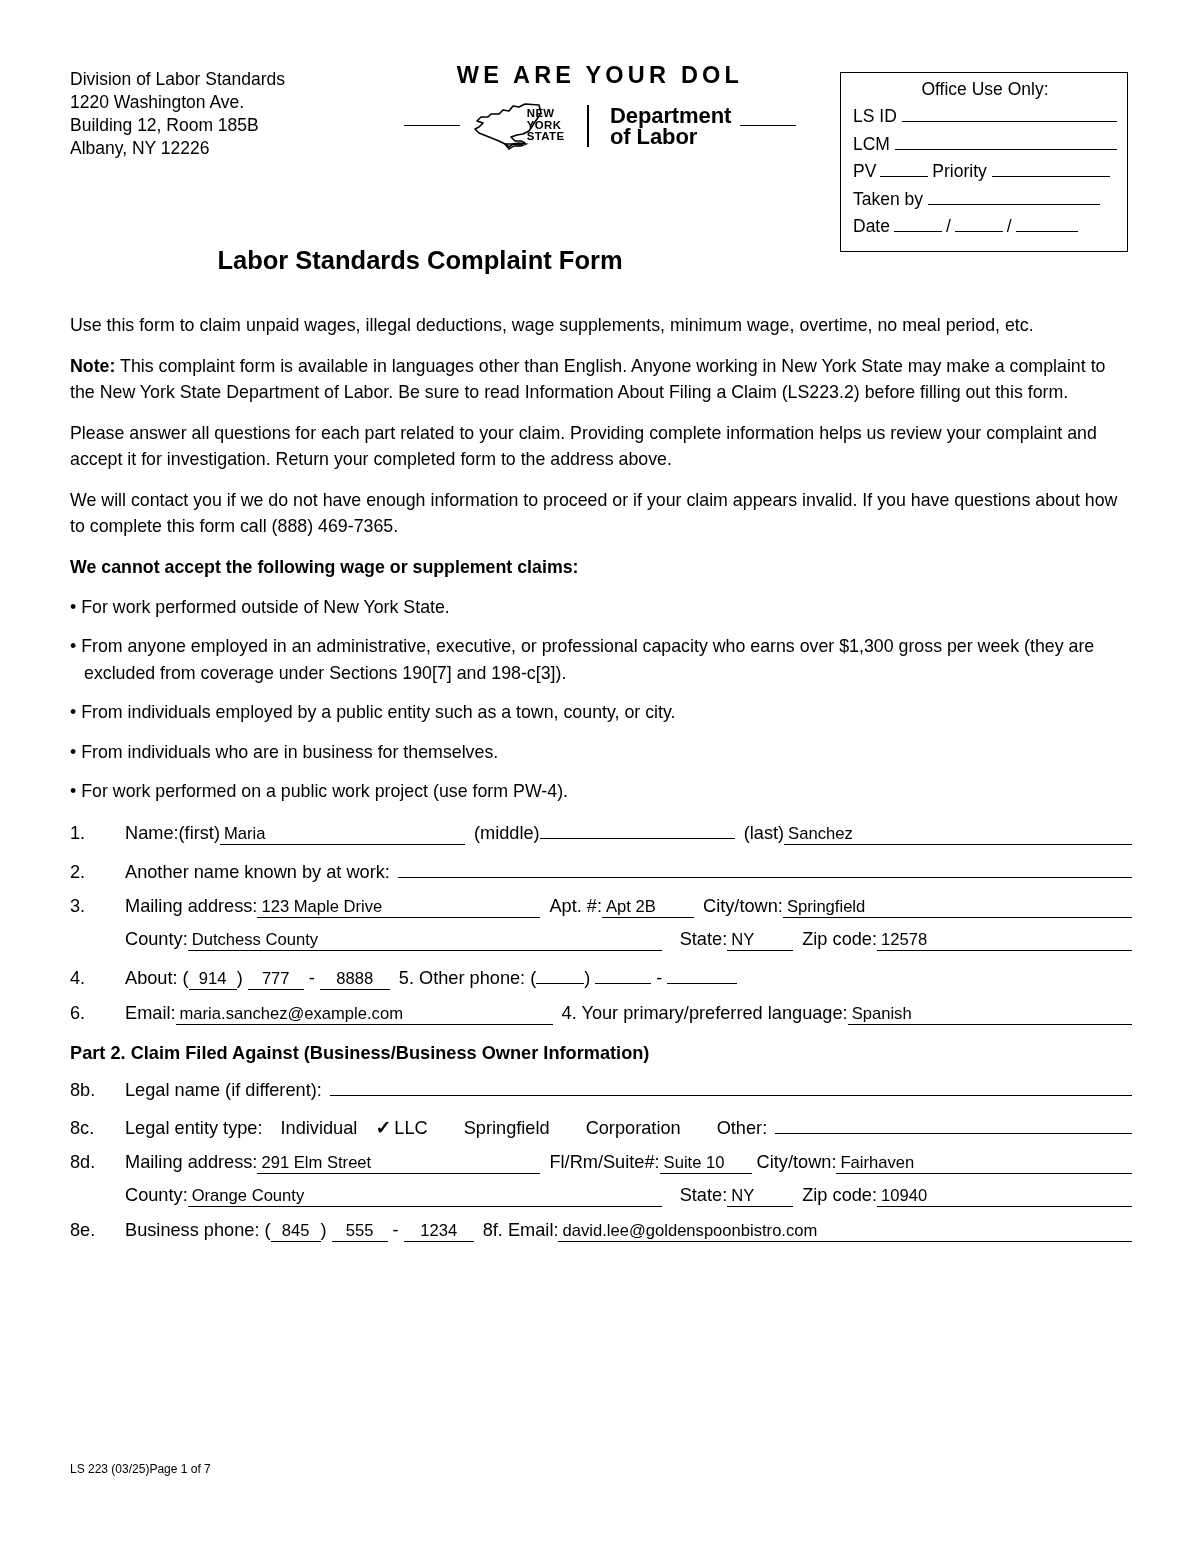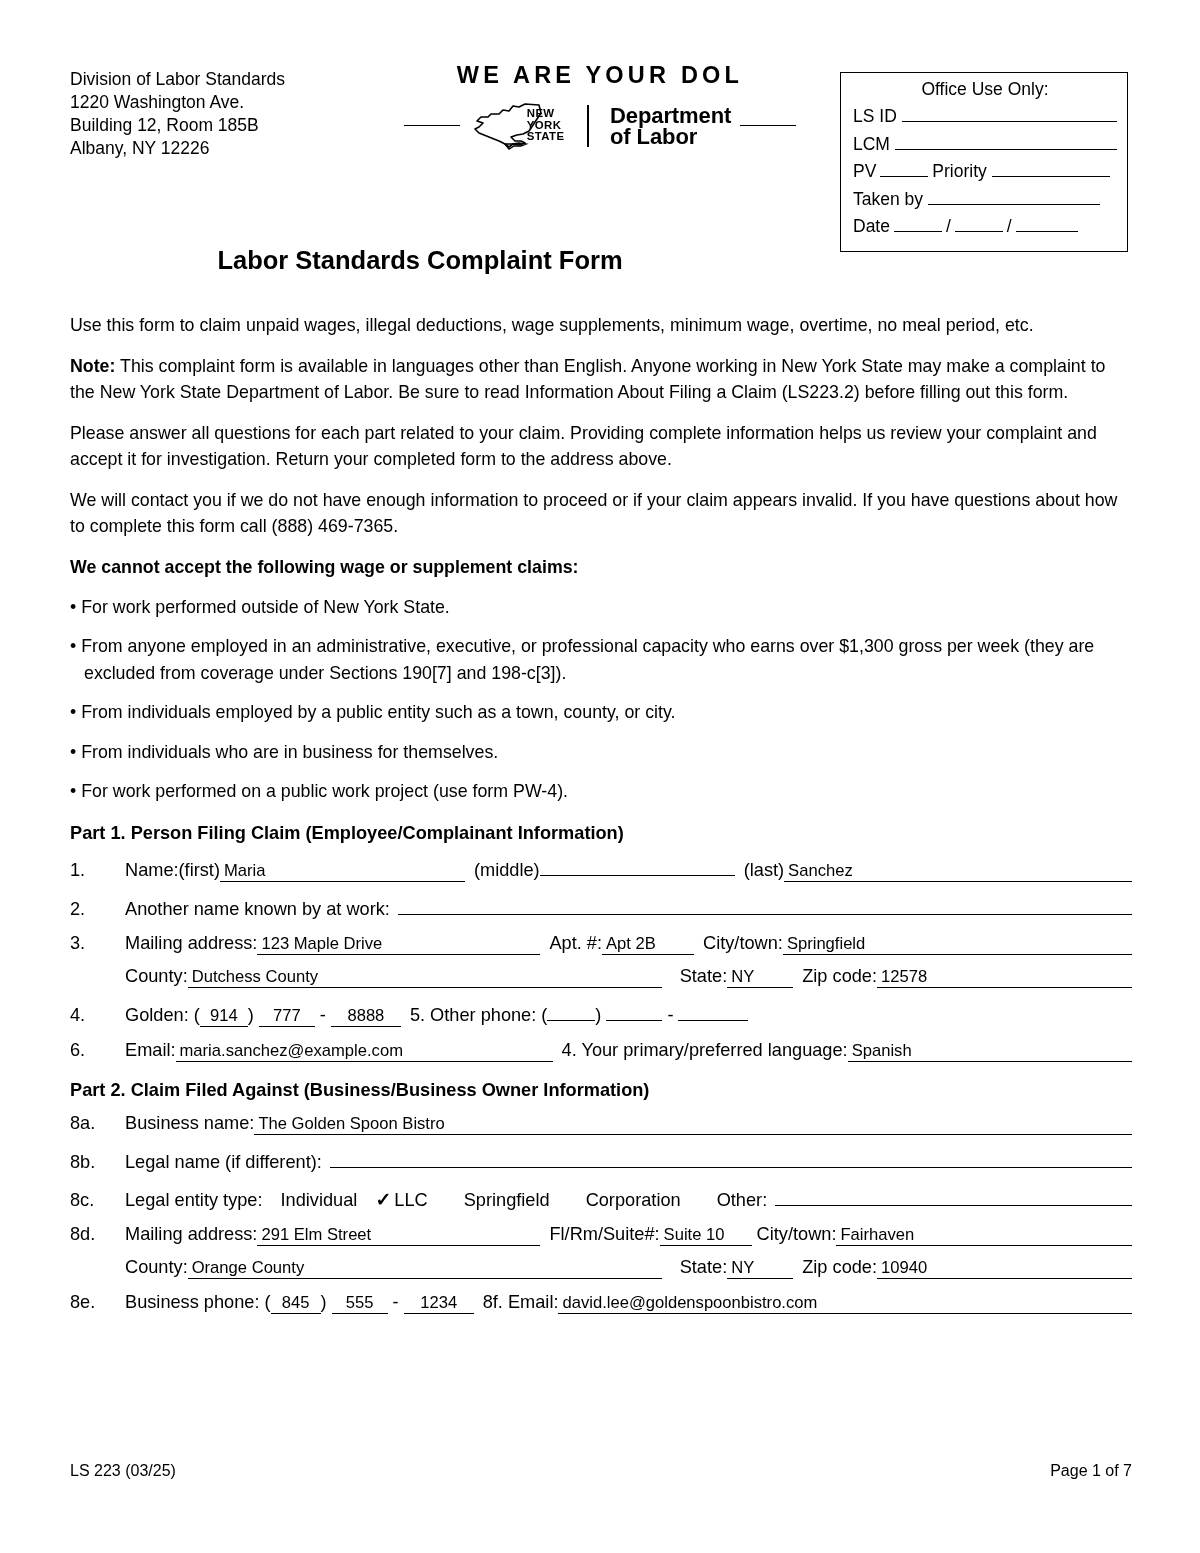--- a/index.html
+++ b/index.html
@@ -191,22 +191,21 @@
     font-weight: bold;
     margin: 0 3px 0 0;
   }
 
   
   .footer {
     position: absolute;
     left: 70px; top: 1462px;
     width: 1062px;
     display: flex;
-    justify-content: space-between;
-    font-size: 16px;
+    font-size: 12px;
   }
 </style>
 </head>
 <body>
 
 <div class="page">
 
   <div class="hdr-addr">Division of Labor Standards
 1220 Washington Ave.
 Building 12, Room 185B
@@ -279,21 +278,20 @@
     <p class="para">We will contact you if we do not have enough information to proceed or if your claim appears invalid. If you have questions about how to complete this form call (888) 469-7365.</p>
 
     <p class="heading-bold">We cannot accept the following wage or supplement claims:</p>
 
     <p class="bullet"><span class="dot">•&nbsp;</span><span>For work performed outside of New York State.</span></p>
     <p class="bullet"><span class="dot">•&nbsp;</span><span>From anyone employed in an administrative, executive, or professional capacity who earns over $1,300 gross per week (they are excluded from coverage under Sections 190[7] and 198-c[3]).</span></p>
     <p class="bullet"><span class="dot">•&nbsp;</span><span>From individuals employed by a public entity such as a town, county, or city.</span></p>
     <p class="bullet"><span class="dot">•&nbsp;</span><span>From individuals who are in business for themselves.</span></p>
     <p class="bullet"><span class="dot">•&nbsp;</span><span>For work performed on a public work project (use form PW-4).</span></p>
 
-    <div class="part-head">Part 1. Person Filing Claim (Employee/Complainant Information)</div>
 
     <div class="frow">
       <span class="fnum">1.</span>
       <span class="flbl">Name:(first)</span>
       <span class="blank" style="width:245px">Maria</span>
       <span class="gap"></span>
       <span class="flbl">(middle)</span>
       <span class="blank" style="width:195px"></span>
       <span class="gap"></span>
       <span class="flbl">(last)</span>
@@ -325,21 +323,21 @@
       <span class="gap-lg"></span>
       <span class="flbl">State:</span>
       <span class="blank" style="width:66px">NY</span>
       <span class="gap"></span>
       <span class="flbl">Zip code:</span>
       <span class="blank grow">12578</span>
     </div>
 
     <div class="frow">
       <span class="fnum">4.</span>
-      <span class="flbl">Golden:</span>
+      <span class="flbl">About:</span>
       <span class="gap-sm"></span>
       <span class="flbl">(</span>
       <span class="blank" style="width:48px;text-align:center;padding-left:0">914</span>
       <span class="flbl">)</span>
       <span class="gap-sm"></span>
       <span class="blank" style="width:56px;text-align:center;padding-left:0">777</span>
       <span class="gap-sm"></span>
       <span class="flbl">-</span>
       <span class="gap-sm"></span>
       <span class="blank" style="width:70px;text-align:center;padding-left:0">8888</span>
@@ -361,25 +359,20 @@
       <span class="fnum">6.</span>
       <span class="flbl">Email:</span>
       <span class="blank" style="width:377px">maria.sanchez@example.com</span>
       <span class="gap"></span>
       <span class="flbl">4. Your primary/preferred language:</span>
       <span class="blank grow">Spanish</span>
     </div>
 
     <div class="part-head">Part 2. Claim Filed Against (Business/Business Owner Information)</div>
 
-    <div class="frow">
-      <span class="fnum">8a.</span>
-      <span class="flbl">Business name:</span>
-      <span class="blank grow">The Golden Spoon Bistro</span>
-    </div>
 
     <div class="frow">
       <span class="fnum">8b.</span>
       <span class="flbl">Legal name (if different):</span>
       <span class="blank grow" style="margin-left:8px"></span>
     </div>
 
     <div class="frow">
       <span class="fnum">8c.</span>
       <span class="flbl">Legal entity type:</span>

